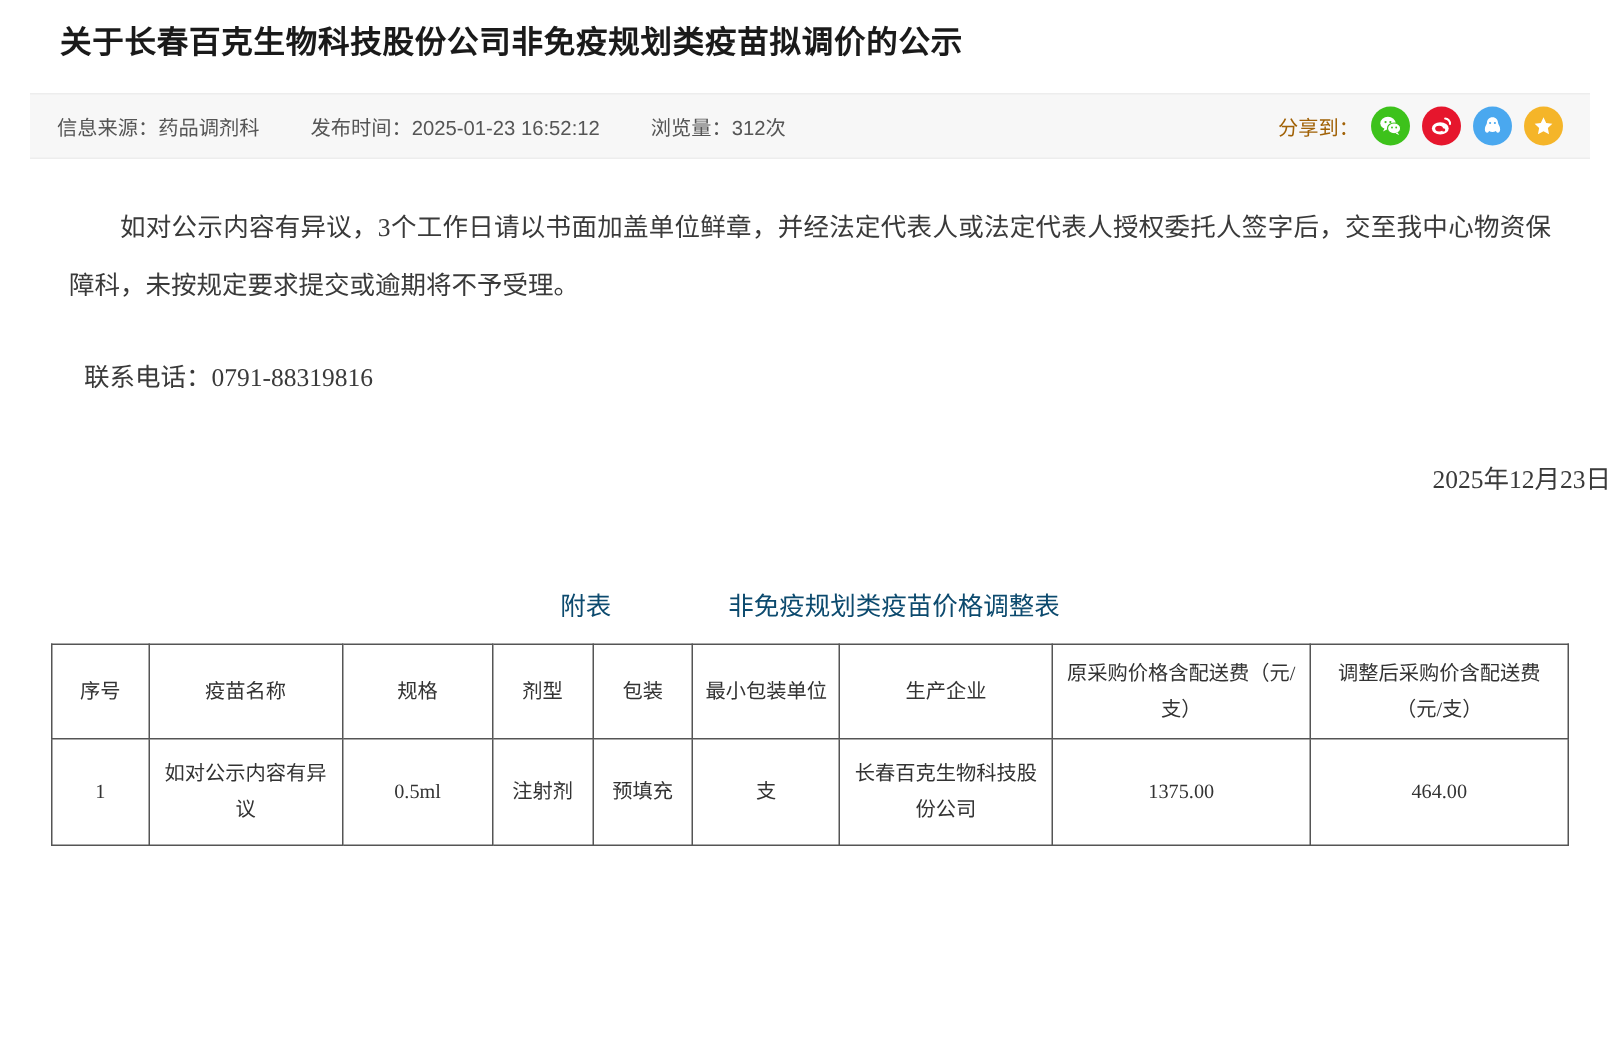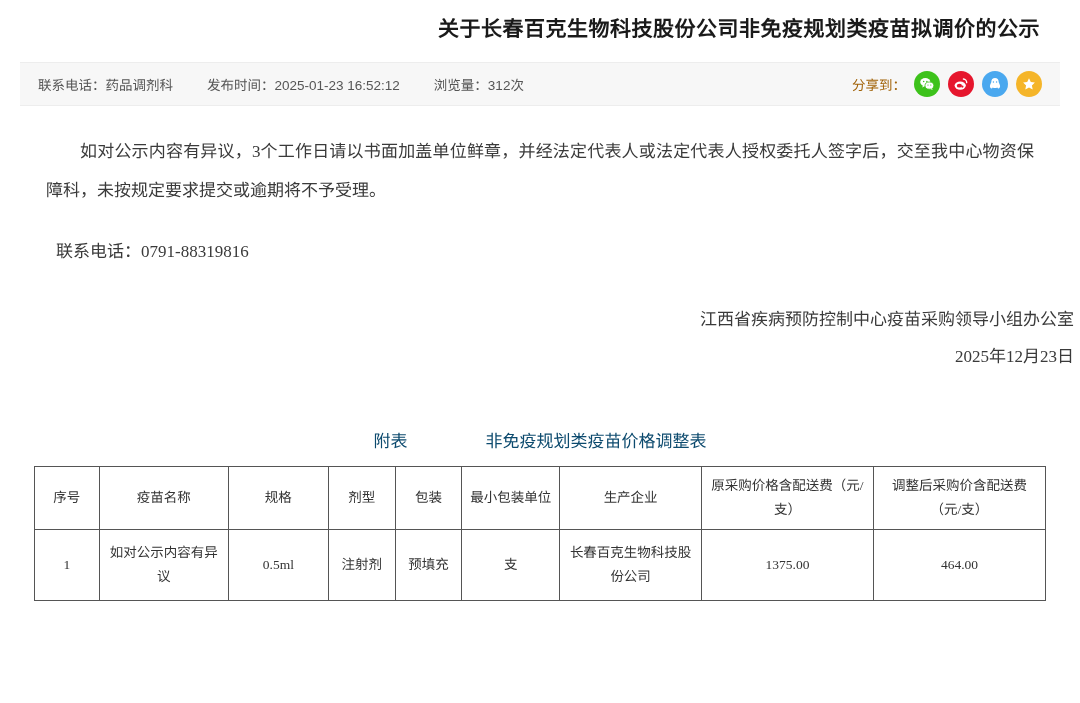--- a/index.html
+++ b/index.html
@@ -17,21 +17,21 @@
   .page {
     position: relative;
     width: 1080px;
     height: 703px;
     background: #ffffff;
   }
 
   
   .title-bar {
     padding: 14px 40px 12px 40px;
-    text-align: right;
+    text-align: left;
   }
   .doc-title {
     font-family: "Liberation Sans", "DejaVu Sans", sans-serif;
     font-size: 21px;
     font-weight: bold;
     color: #1a1a1a;
     letter-spacing: 0.5px;
     line-height: 30px;
   }
 
@@ -158,21 +158,21 @@
 </head>
 <body>
 
 <div class="page">
 
   <div class="title-bar">
     <div class="doc-title">关于长春百克生物科技股份公司非免疫规划类疫苗拟调价的公示</div>
   </div>
 
   <div class="meta-bar">
-    <span class="meta-item">联系电话：药品调剂科</span>
+    <span class="meta-item">信息来源：药品调剂科</span>
     <span class="meta-item">发布时间：2025-01-23 16:52:12</span>
     <span class="meta-item">浏览量：312次</span>
     <span class="meta-spacer"></span>
     <span class="share-label">分享到：</span>
     <span class="share-icons">
       <span class="share-btn sb-wechat">
         <svg width="16" height="16" viewBox="0 0 16 16" aria-hidden="true">
           <ellipse cx="6.3" cy="6.1" rx="5.1" ry="4.2" fill="#ffffff"></ellipse>
           <polygon points="4.2,9.4 3.0,11.6 5.8,10.2" fill="#ffffff"></polygon>
           <ellipse cx="10.4" cy="9.6" rx="4.4" ry="3.6" fill="#ffffff" stroke="#3dc21b" stroke-width="0.8"></ellipse>
@@ -208,21 +208,20 @@
 
   <div class="content">
     <p>如对公示内容有异议，3个工作日请以书面加盖单位鲜章，并经法定代表人或法定代表人授权委托人签字后，交至我中心物资保障科，未按规定要求提交或逾期将不予受理。</p>
 
     <div class="contact-line">
       <span>联系电话：0791-88319816</span>
     </div>
   </div>
 
   <div class="signature">
-    <div>江西省疾病预防控制中心疫苗采购领导小组办公室</div>
     <div>2025年12月23日</div>
   </div>
 
   <div class="appendix-head">
     <span class="appendix-label">附表</span>
     <span class="appendix-title">非免疫规划类疫苗价格调整表</span>
   </div>
 
   <div class="table-wrap">
     <table class="vaccine-table">

